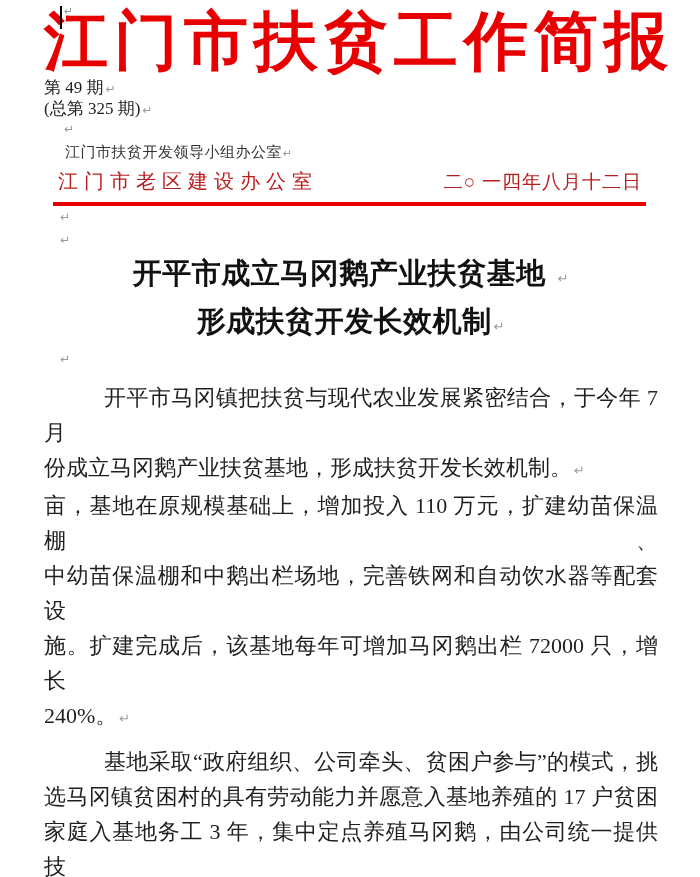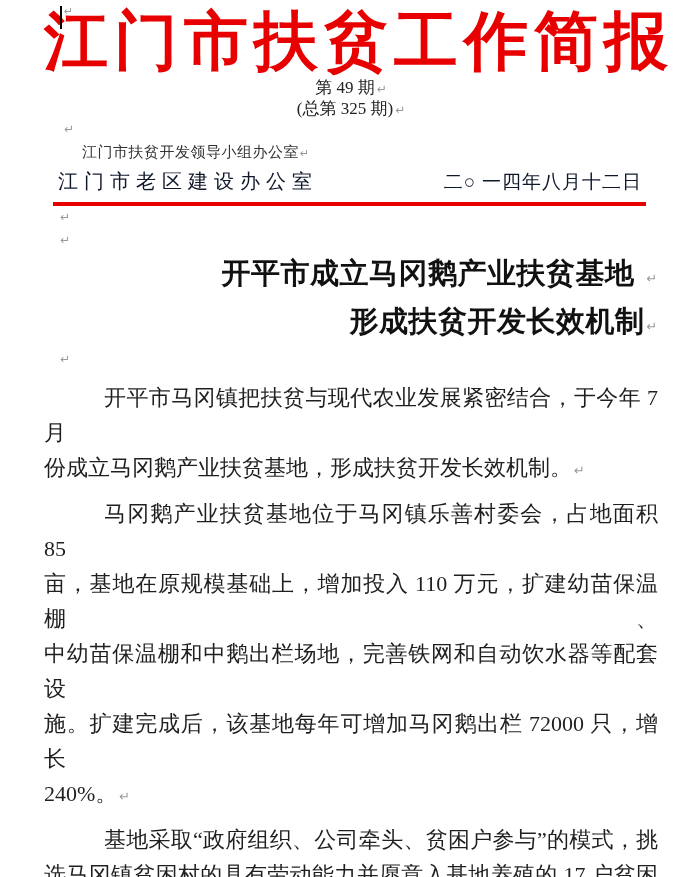--- a/index.html
+++ b/index.html
@@ -28,54 +28,53 @@
     margin-top: 6px;
     text-align: center;
     color: #e80000;
     font-weight: bold;
     font-size: 64px;
     line-height: 72px;
     letter-spacing: 6px;
     white-space: nowrap;
   }
   .issue-line {
-    text-align: center;
     font-size: 17px;
     line-height: 20px;
     color: #222;
   }
   .issue-line .pmark { font-size: 12px; margin-left: 2px; }
 
   .blank-line { height: 20px; font-size: 14px; line-height: 18px; }
   .blank-line .pmark { margin-left: 20px; font-size: 12px; }
   .blank-line.b2 { height: 23px; line-height: 21px; }
   .blank-line.b2 .pmark { margin-left: 16px; }
   .blank-line.b4 { height: 24px; line-height: 21px; }
   .blank-line.b4 .pmark { margin-left: 16px; }
 
   .org1 {
     font-size: 15px; line-height: 24px; color: #333;
-    margin-left: 38px; letter-spacing: 0.5px;
+    margin-left: 21px; letter-spacing: 0.5px;
   }
   .org1 .pmark { font-size: 11px; margin-left: 1px; }
   .org-row {
     display: flex; justify-content: space-between; align-items: baseline;
-    line-height: 30px; color: #0f172a;
+    line-height: 30px; color: #b91c1c;
   }
   .org2 { font-size: 20px; letter-spacing: 6px; margin-left: 14px; white-space: nowrap; }
   .org-date { font-size: 19px; letter-spacing: 1px; margin-right: 16px; white-space: nowrap; text-align: right; }
 
   .rule {
     margin-top: 5px; margin-left: 9px;
     width: 593px; height: 4px;
     background: #e80000;
   }
 
   .title-line {
-    text-align: right;
+    text-align: center;
     font-weight: bold;
     font-size: 29px;
     line-height: 43px;
     letter-spacing: 0.5px;
     color: #111;
     white-space: nowrap;
   }
   .title-line .pmark { font-size: 13px; font-weight: normal; }
   .title-line.t1 .pmark { margin-left: 12px; }
   .title-line.t2 .pmark { margin-left: 2px; }
@@ -143,21 +142,20 @@
     <span class="pmark">↵</span>
   </div>
 
   <div class="body-text">
 
     <div class="bl ind">开平市马冈镇把扶贫与现代农业发展紧密结合，于今年 7 月</div>
     <div class="bl endp">
       <span>份成立马冈鹅产业扶贫基地，形成扶贫开发长效机制。</span><span class="pmark">↵</span>
     </div>
 
-    <div class="bl ind">马冈鹅产业扶贫基地位于马冈镇乐善村委会，占地面积 85</div>
     <div class="bl">亩，基地在原规模基础上，增加投入 110 万元，扩建幼苗保温棚、</div>
     <div class="bl">中幼苗保温棚和中鹅出栏场地，完善铁网和自动饮水器等配套设</div>
     <div class="bl">施。扩建完成后，该基地每年可增加马冈鹅出栏 72000 只，增长</div>
     <div class="bl endp">
       <span>240%。</span><span class="pmark">↵</span>
     </div>
 
     <div class="bl ind">基地采取“政府组织、公司牵头、贫困户参与”的模式，挑</div>
     <div class="bl">选马冈镇贫困村的具有劳动能力并愿意入基地养殖的 17 户贫困</div>
     <div class="bl">家庭入基地务工 3 年，集中定点养殖马冈鹅，由公司统一提供技</div>

